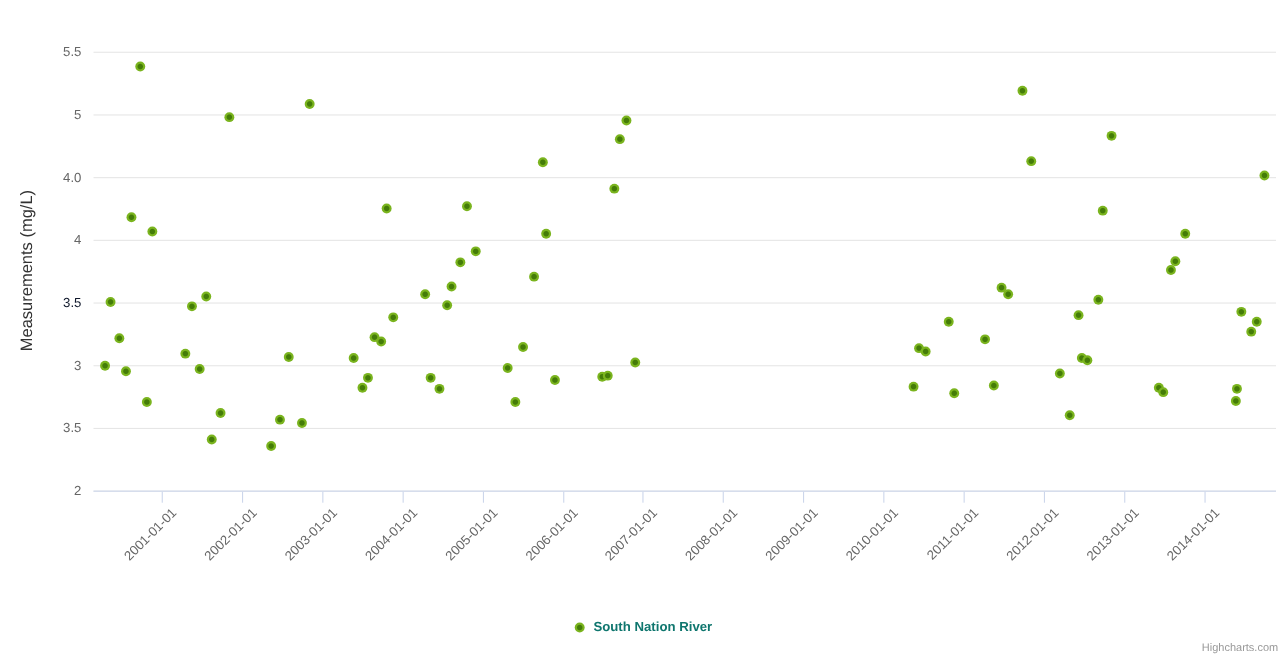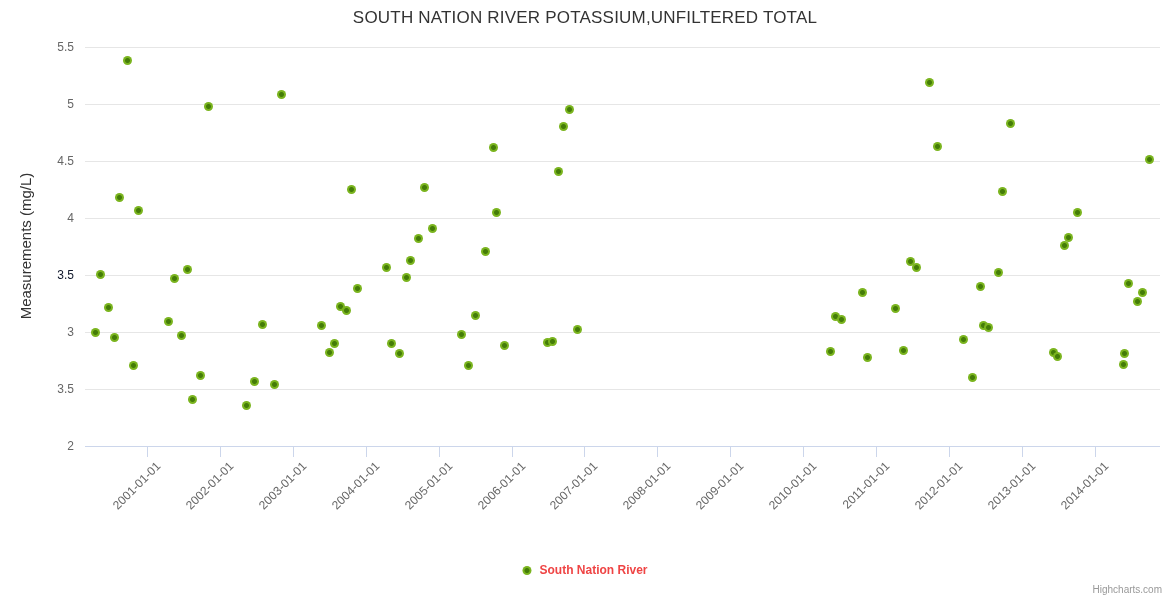--- a/index.html
+++ b/index.html
@@ -33,21 +33,20 @@
     display:flex;align-items:center;gap:8px;cursor:pointer;
   }
   .legend-marker{width:9px;height:9px;border-radius:50%;display:inline-block;}
   .legend-label{font-size:12px;font-weight:bold;}
   .credits{position:absolute;top:584px;right:8px;font-size:10px;cursor:pointer;}
 </style>
 </head>
 <body>
 
 <div id="chart">
-  <div class="chart-title" style="color: rgb(51, 51, 51);">SOUTH NATION RIVER POTASSIUM,UNFILTERED TOTAL</div>
   <div class="y-axis-title" style="color: rgb(51, 51, 51);">Measurements (mg/L)</div>
 
   <div id="plot-area">
       <div class="gridline" style="left: 85px; width: 1075px; top: 47px; background: rgb(230, 230, 230);"></div>
       <div class="gridline" style="left: 85px; width: 1075px; top: 104px; background: rgb(230, 230, 230);"></div>
       <div class="gridline" style="left: 85px; width: 1075px; top: 161px; background: rgb(230, 230, 230);"></div>
       <div class="gridline" style="left: 85px; width: 1075px; top: 218px; background: rgb(230, 230, 230);"></div>
       <div class="gridline" style="left: 85px; width: 1075px; top: 275px; background: rgb(230, 230, 230);"></div>
       <div class="gridline" style="left: 85px; width: 1075px; top: 332px; background: rgb(230, 230, 230);"></div>
       <div class="gridline" style="left: 85px; width: 1075px; top: 389px; background: rgb(230, 230, 230);"></div>
@@ -64,21 +63,21 @@
       <div class="x-tick" style="left: 730px; top: 447px; background: rgb(204, 214, 235);"></div>
       <div class="x-tick" style="left: 803px; top: 447px; background: rgb(204, 214, 235);"></div>
       <div class="x-tick" style="left: 876px; top: 447px; background: rgb(204, 214, 235);"></div>
       <div class="x-tick" style="left: 949px; top: 447px; background: rgb(204, 214, 235);"></div>
       <div class="x-tick" style="left: 1022px; top: 447px; background: rgb(204, 214, 235);"></div>
       <div class="x-tick" style="left: 1095px; top: 447px; background: rgb(204, 214, 235);"></div>
     </div>
   <div id="y-axis-labels">
       <div class="ylabel" style="top: 39px; color: rgb(102, 102, 102);">5.5</div>
       <div class="ylabel" style="top: 96px; color: rgb(102, 102, 102);">5</div>
-      <div class="ylabel" style="top: 153px; color: rgb(102, 102, 102);">4.5</div>
+      <div class="ylabel" style="top: 153px; color: rgb(102, 102, 102);">4.0</div>
       <div class="ylabel" style="top: 210px; color: rgb(102, 102, 102);">4</div>
       <div class="ylabel" style="top: 267px; color: #0f172a;">3.5</div>
       <div class="ylabel" style="top: 324px; color: rgb(102, 102, 102);">3</div>
       <div class="ylabel" style="top: 381px; color: rgb(102, 102, 102);">3.5</div>
       <div class="ylabel" style="top: 438px; color: rgb(102, 102, 102);">2</div>
     </div>
   <div id="x-axis-labels">
       <div class="xlabel" style="right: 1017px; top: 459px; color: rgb(102, 102, 102);">2001-01-01</div>
       <div class="xlabel" style="right: 944px; top: 459px; color: rgb(102, 102, 102);">2002-01-01</div>
       <div class="xlabel" style="right: 871px; top: 459px; color: rgb(102, 102, 102);">2003-01-01</div>
@@ -170,17 +169,17 @@
       <div class="point" title="South Nation River: 2.72" style="left: 1119.36px; top: 359.698px; background: radial-gradient(circle, rgb(68, 124, 8) 0px, rgb(68, 124, 8) 32%, rgb(122, 180, 30) 46%);"></div>
       <div class="point" title="South Nation River: 2.81" style="left: 1120.09px; top: 349.429px; background: radial-gradient(circle, rgb(68, 124, 8) 0px, rgb(68, 124, 8) 32%, rgb(122, 180, 30) 46%);"></div>
       <div class="point" title="South Nation River: 3.43" style="left: 1124.46px; top: 278.687px; background: radial-gradient(circle, rgb(68, 124, 8) 0px, rgb(68, 124, 8) 32%, rgb(122, 180, 30) 46%);"></div>
       <div class="point" title="South Nation River: 3.27" style="left: 1133.21px; top: 296.943px; background: radial-gradient(circle, rgb(68, 124, 8) 0px, rgb(68, 124, 8) 32%, rgb(122, 180, 30) 46%);"></div>
       <div class="point" title="South Nation River: 3.35" style="left: 1137.59px; top: 287.815px; background: radial-gradient(circle, rgb(68, 124, 8) 0px, rgb(68, 124, 8) 32%, rgb(122, 180, 30) 46%);"></div>
       <div class="point" title="South Nation River: 4.51" style="left: 1144.88px; top: 155.459px; background: radial-gradient(circle, rgb(68, 124, 8) 0px, rgb(68, 124, 8) 32%, rgb(122, 180, 30) 46%);"></div>
     </div>
 
   <div class="legend">
     <span class="legend-marker" style="background: radial-gradient(circle, rgb(68, 124, 8) 0px, rgb(68, 124, 8) 32%, rgb(122, 180, 30) 46%);"></span>
-    <span class="legend-label" style="color: #ef4444;">South Nation River</span>
+    <span class="legend-label" style="color: #0f766e;">South Nation River</span>
   </div>
 
   <div class="credits" style="color: rgb(153, 153, 153);">Highcharts.com</div>
 </div>
 
 </body></html>

